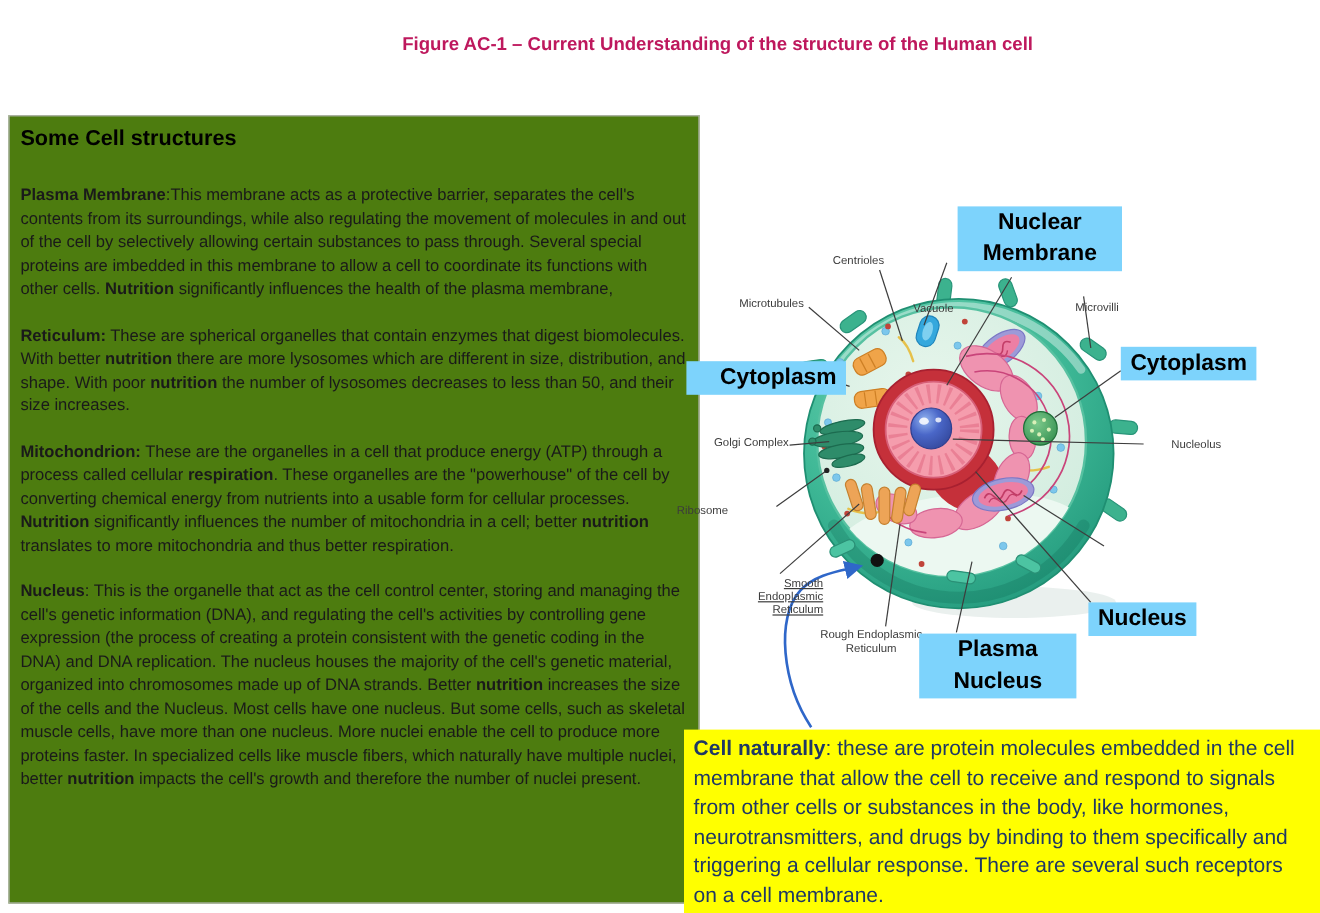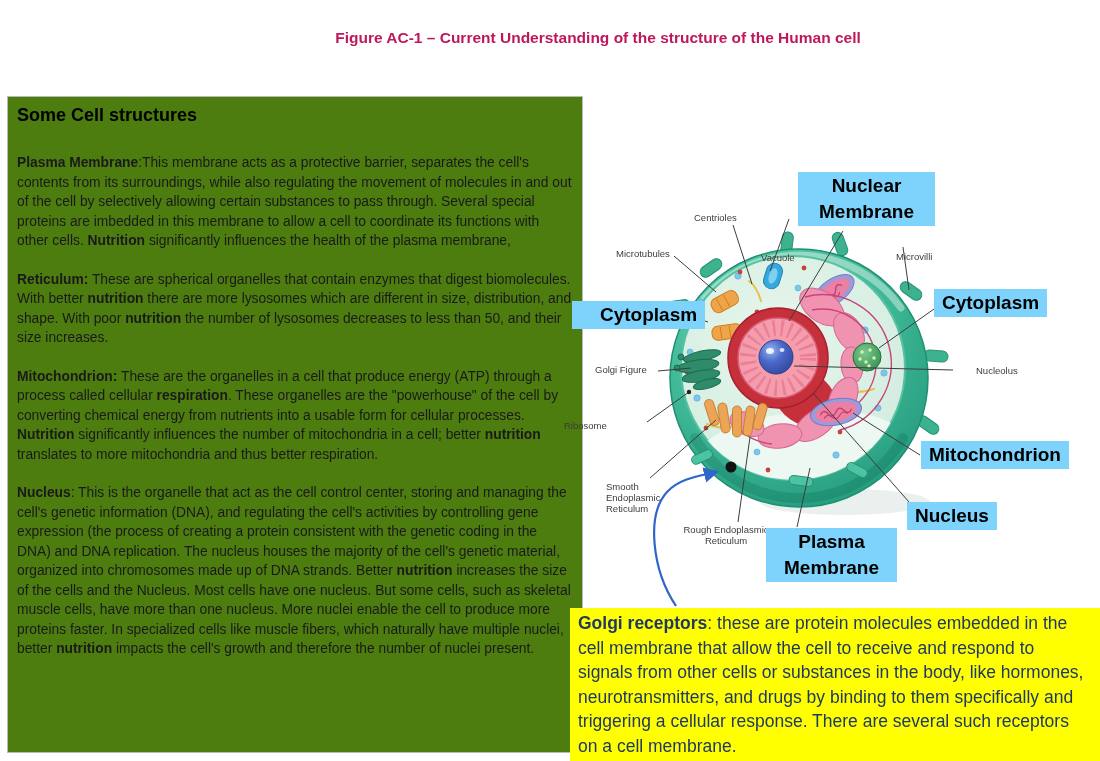--- a/index.html
+++ b/index.html
@@ -224,33 +224,32 @@
     <circle cx="689" cy="392" r="2.2" fill="#222"></circle>
 
     <circle cx="731" cy="467" r="5.5" fill="#111"></circle>
     <path d="M 676 606 C 652 570 646 515 667 492 C 680 478 700 476 716 472" fill="none" stroke="#2f67c9" stroke-width="2.2" marker-end="url(#arrowHead)"></path>
   </svg>
 
   <div class="hl" style="left:798px;top:172px;width:121px;">Nuclear
 Membrane</div>
   <div class="hl" style="left:572px;top:301px;padding-left:28px;">Cytoplasm</div>
   <div class="hl" style="left:934px;top:289px;">Cytoplasm</div>
-  <div class="hl" style="left:921px;top:441px;">Mitochondrion</div>
   <div class="hl" style="left:907px;top:502px;">Nucleus</div>
   <div class="hl" style="left:766px;top:528px;width:115px;">Plasma
-Membrane</div>
+Nucleus</div>
 
   <div class="pl" style="left:616px;top:248px;">Microtubules</div>
   <div class="pl" style="left:694px;top:212px;">Centrioles</div>
   <div class="pl" style="left:761px;top:204px;margin-top:48px;">Vacuole</div>
   <div class="pl" style="left:896px;top:251px;">Microvilli</div>
-  <div class="pl" style="left:595px;top:364px;">Golgi Figure</div>
+  <div class="pl" style="left:595px;top:364px;">Golgi Complex</div>
   <div class="pl" style="left:955px;top:365px;padding-left:21px;">Nucleolus</div>
   <div class="pl" style="left:564px;top:420px;">Ribosome</div>
-  <div class="pl" style="left:606px;top:481px;width:80px;text-align:left;">Smooth
+  <div class="pl" style="left:606px;top:481px;width:80px;text-align:right;text-decoration:underline;">Smooth
 Endoplasmic
 Reticulum</div>
   <div class="pl" style="left:663px;top:524px;width:126px;text-align:center;">Rough Endoplasmic
 Reticulum</div>
 
-  <div class="receptor"><b>Golgi receptors</b><span>: these are protein molecules embedded in the cell membrane that allow the cell to receive and respond to signals from other cells or substances in the body, like hormones, neurotransmitters, and drugs by binding to them specifically and triggering a cellular response. There are several such receptors on a cell membrane.</span></div>
+  <div class="receptor"><b>Cell naturally</b><span>: these are protein molecules embedded in the cell membrane that allow the cell to receive and respond to signals from other cells or substances in the body, like hormones, neurotransmitters, and drugs by binding to them specifically and triggering a cellular response. There are several such receptors on a cell membrane.</span></div>
 
 </div>
 
 </body></html>

